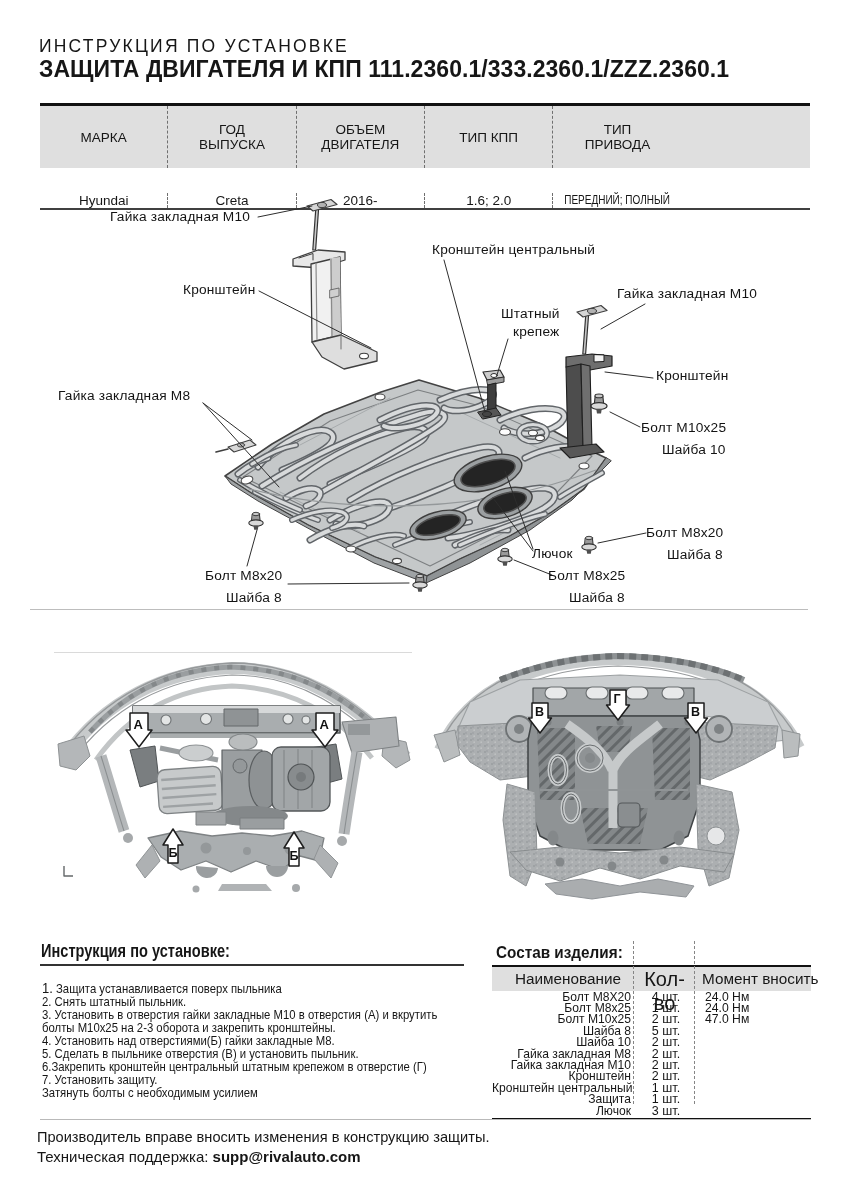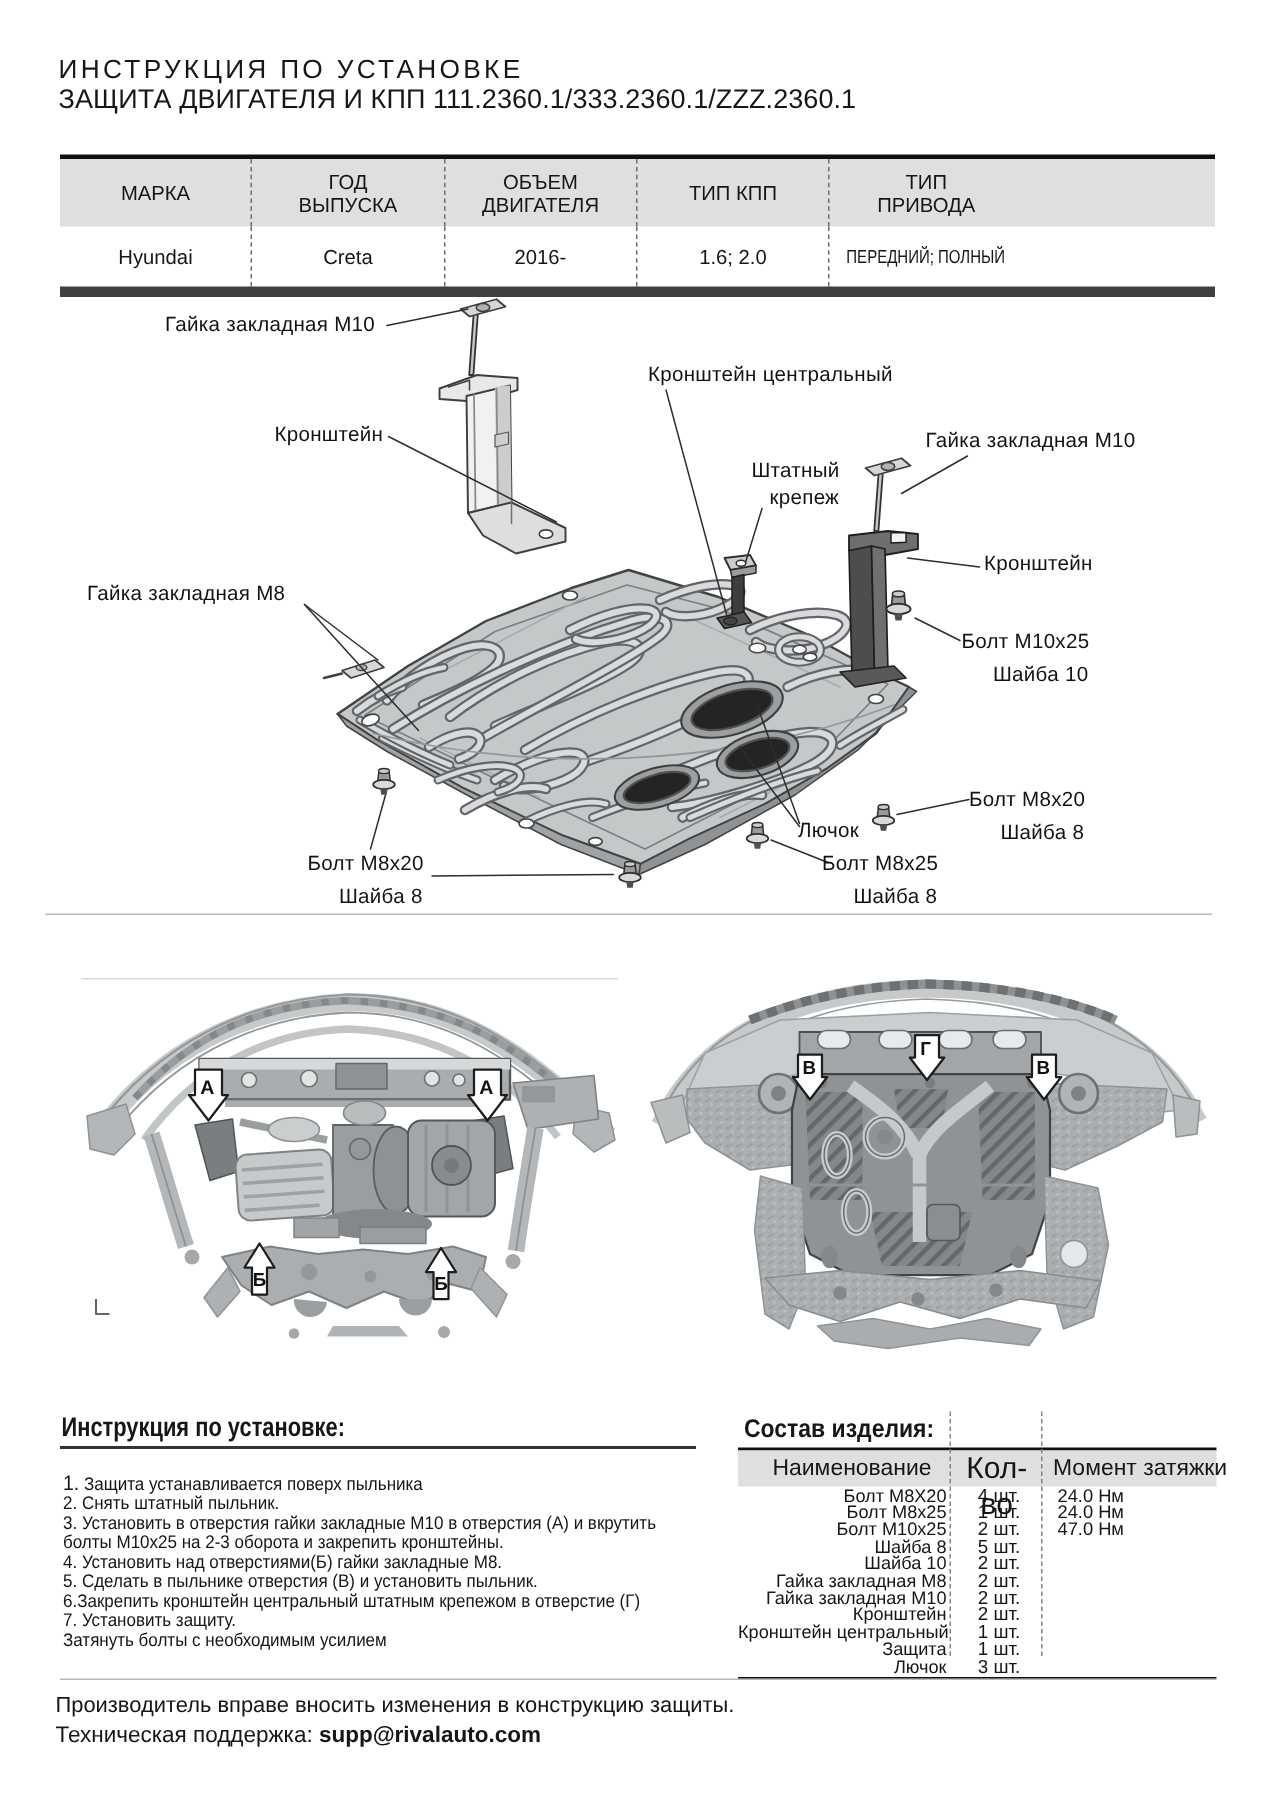--- a/index.html
+++ b/index.html
@@ -1,24 +1,24 @@
 <!DOCTYPE html>
 <html><head>
 <meta charset="utf-8">
 <style>
 html,body{margin:0;padding:0;}
 body{width:849px;height:1200px;background:#fff;font-family:"Liberation Sans",sans-serif;color:#161616;position:relative;overflow:hidden;}
 .abs{position:absolute;}
 .hdr1{left:39px;top:35.5px;font-size:17.5px;letter-spacing:2.2px;}
-.hdr2{left:39px;top:56px;font-size:18px;font-weight:normal;letter-spacing:0.05px;}
+.hdr2{left:39px;top:56px;font-size:23px;font-weight:bold;letter-spacing:0.05px;}
 
 .ttab{left:40px;top:103px;width:770px;border-top:3px solid #111;}
 .trow{display:flex;width:770px;}
-.trow.h{background:#dfdfdf;height:45px;}
-.trow.d{height:40px;border-bottom:7px solid #404040;}
+.trow.h{background:#dfdfdf;height:62px;}
+.trow.d{height:40px;border-bottom:2px solid #404040;align-items:flex-end;}
 .tc{width:128.33px;box-sizing:border-box;display:flex;align-items:center;justify-content:center;text-align:center;font-size:13.5px;line-height:15px;border-right:1px dashed #6f6f6f;}
 .tc:last-child{border-right:none;}
 .narrow{display:inline-block;transform:scaleX(0.8);font-size:12.5px;white-space:nowrap;}
 
 .btitle{font-size:18px;font-weight:bold;transform:scaleX(0.81);transform-origin:0 0;white-space:nowrap;}
 .list{left:42px;top:981.5px;width:480px;font-size:12.2px;line-height:13.05px;transform:scaleX(0.93);transform-origin:0 0;}
 
 .pt-name{left:492px;top:991.5px;width:139px;text-align:right;font-size:12.1px;line-height:11.42px;white-space:nowrap;}
 .pt-qty{left:640px;top:991.5px;width:52px;text-align:center;font-size:12.5px;line-height:11.42px;}
 .pt-mom{left:705px;top:991.5px;width:110px;text-align:left;font-size:12.2px;line-height:11.42px;}
@@ -438,21 +438,21 @@
 6.Закрепить кронштейн центральный штатным крепежом в отверстие (Г)<br>
 7. Установить защиту.<br>
 Затянуть болты с необходимым усилием
 </div>
 
 <div class="abs btitle" style="left:496px;top:943px;font-size:17px;transform:scaleX(0.9);">Состав изделия:</div>
 <div class="abs hline" style="left:492px;top:964.5px;width:319px;height:2.2px;"></div>
 <div class="abs" style="left:492px;top:967px;width:319px;height:24px;background:#dfdfdf"></div>
 <div class="abs" style="left:498px;top:967px;width:140px;text-align:center;font-size:15.3px;line-height:24px;">Наименование</div>
 <div class="abs" style="left:634px;top:967px;width:61px;text-align:center;font-size:20px;line-height:24px;">Кол-во</div>
-<div class="abs" style="left:702px;top:967px;font-size:15.3px;line-height:24px;white-space:nowrap;">Момент затяжки</div>
+<div class="abs" style="left:702px;top:967px;font-size:15.3px;line-height:24px;white-space:nowrap;">Момент вносить</div>
 <div class="abs dash" style="left:633px;top:941px;height:163px;"></div>
 <div class="abs dash" style="left:694px;top:941px;height:163px;"></div>
 <div class="abs pt-name">Болт М8Х20<br>Болт М8х25<br>Болт М10х25<br>Шайба 8<br>Шайба 10<br>Гайка закладная М8<br>Гайка закладная М10<br>Кронштейн<br>Кронштейн центральный<br>Защита<br>Лючок</div>
 <div class="abs pt-qty">4 шт.<br>1 шт.<br>2 шт.<br>5 шт.<br>2 шт.<br>2 шт.<br>2 шт.<br>2 шт.<br>1 шт.<br>1 шт.<br>3 шт.</div>
 <div class="abs pt-mom">24.0 Нм<br>24.0 Нм<br>47.0 Нм</div>
 <div class="abs" style="left:40px;top:1119px;width:771px;height:1px;background:#b9b9b9"></div>
 <div class="abs hline" style="left:492px;top:1117.5px;width:319px;height:1.8px;"></div>
 
 <div class="abs footer1">Производитель вправе вносить изменения в конструкцию защиты.</div>
 <div class="abs footer2">Техническая поддержка: <b>supp@rivalauto.com</b></div>

